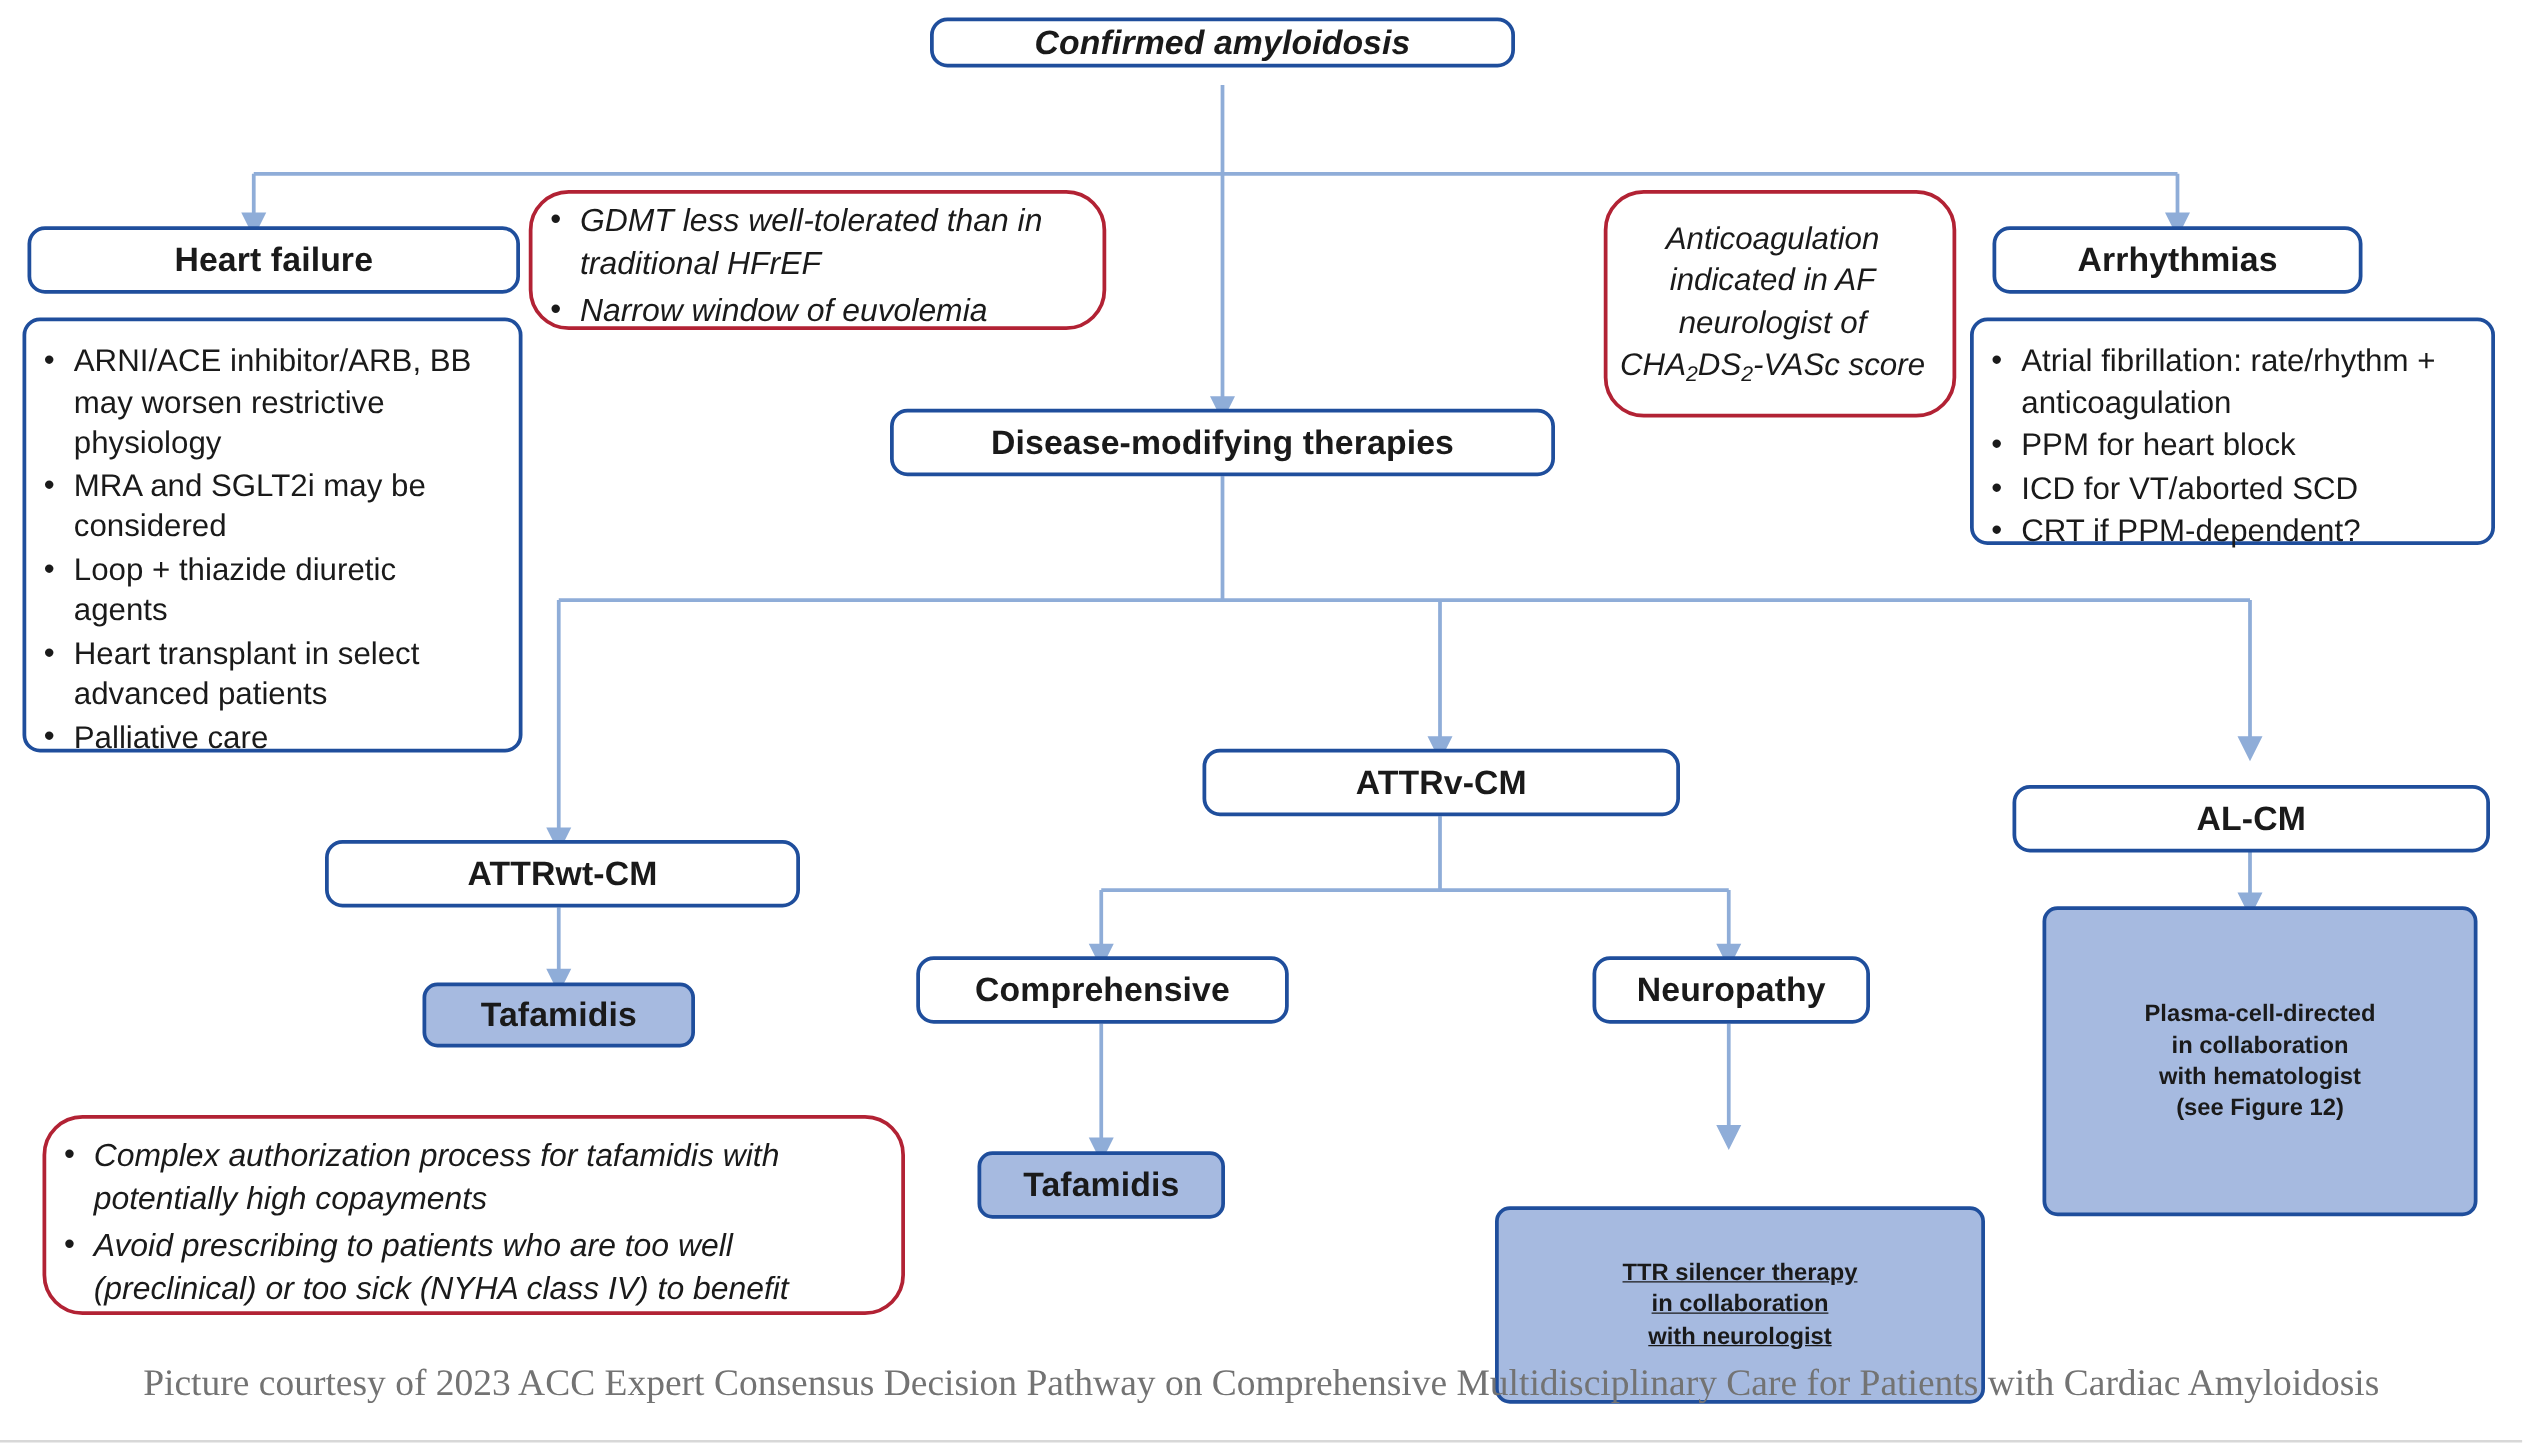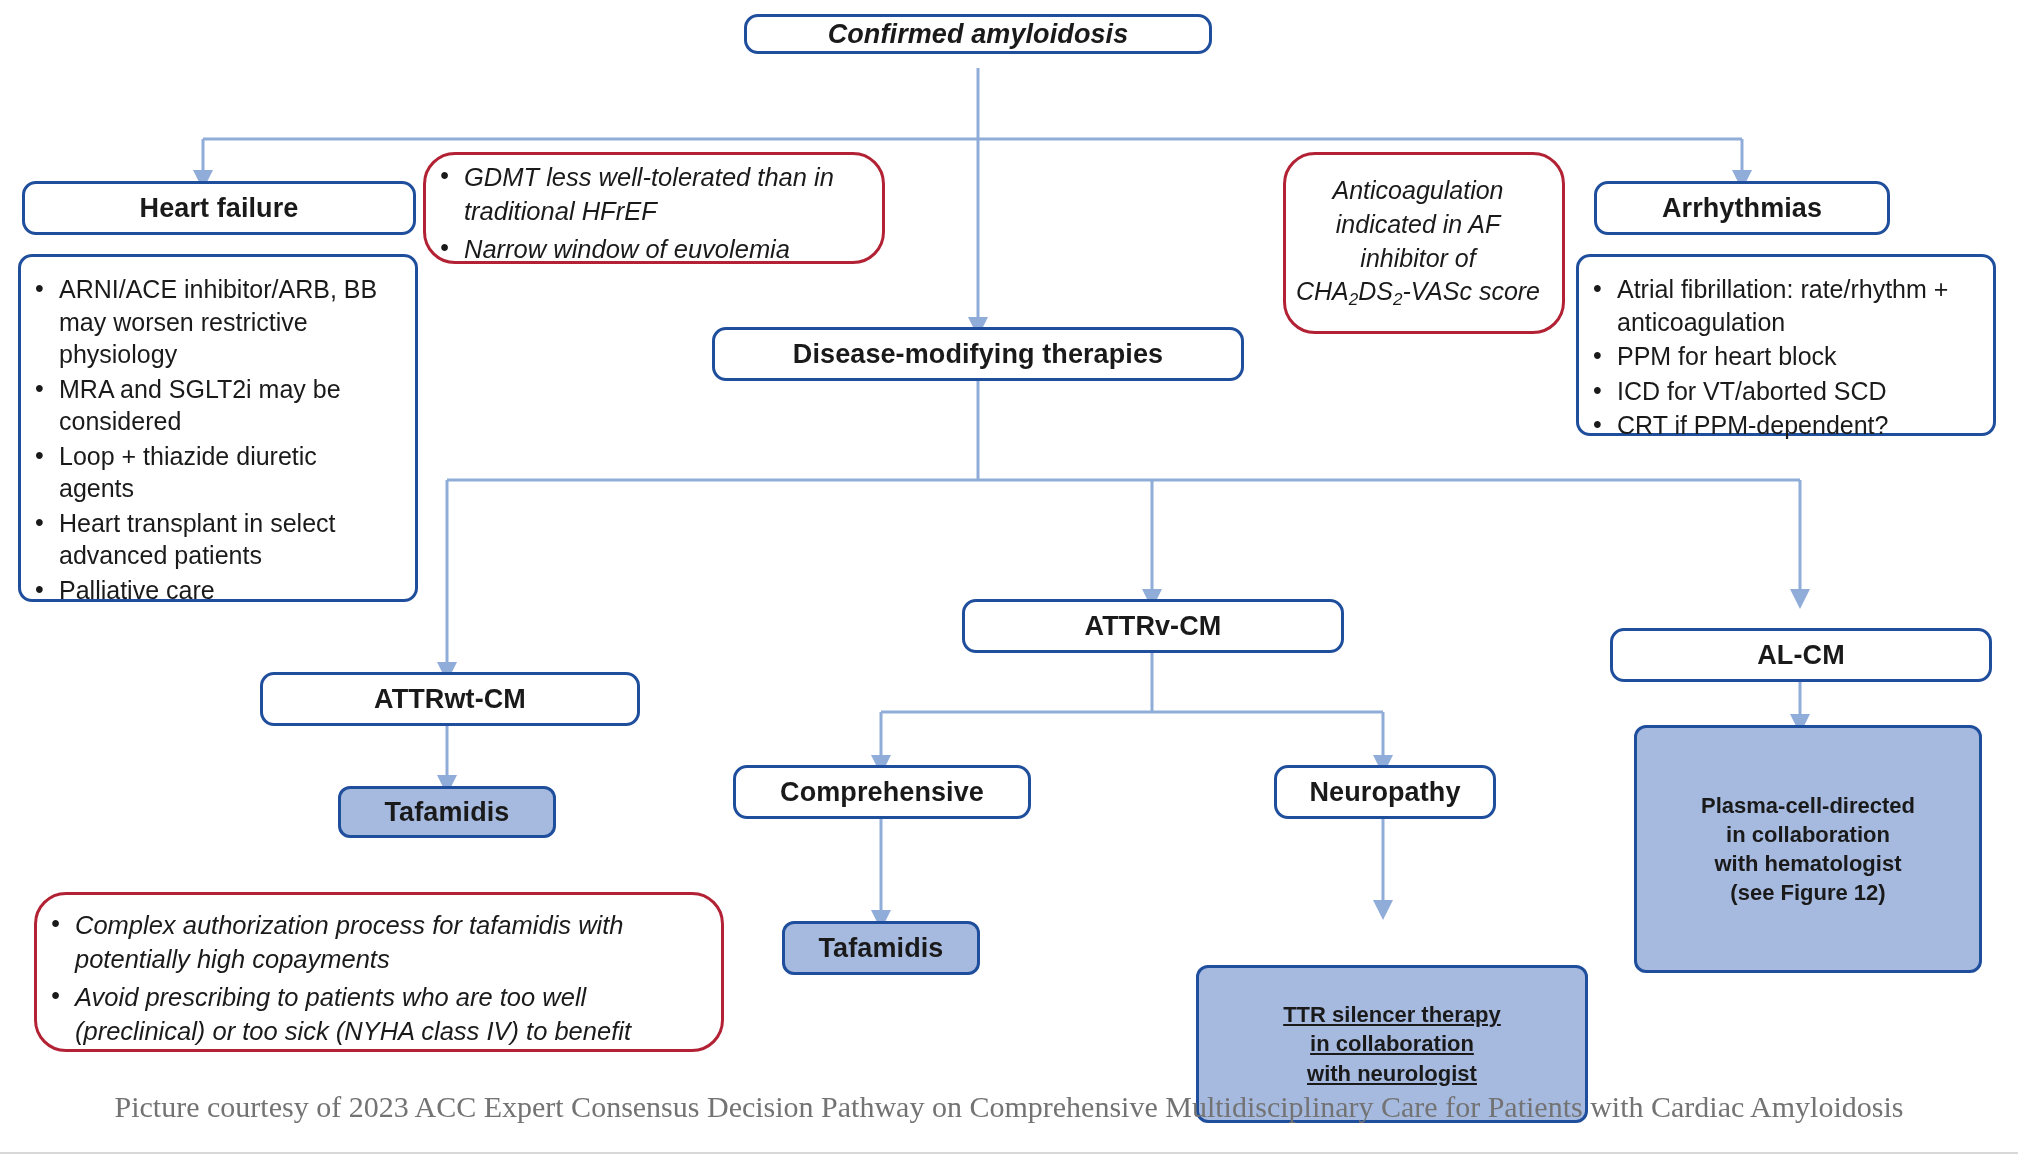--- a/index.html
+++ b/index.html
@@ -38,21 +38,21 @@
     font-weight: bold;
     font-size: 27px;
     letter-spacing: .1px;
   }
   .node.filled {
     background: #a6bae0;
     font-weight: bold;
     border-radius: 12px;
   }
   .node.filled.multi {
-    font-size: 22px;
+    font-size: 19px;
     line-height: 1.32;
   }
   .node.alert {
     border-color: #b22234;
     border-width: 3px;
     border-radius: 32px;
     font-style: italic;
     justify-content: flex-start;
     text-align: left;
   }
@@ -179,21 +179,21 @@
     <ul class="bullets italic">
       <li>GDMT less well-tolerated than in traditional HFrEF</li>
       <li>Narrow window of euvolemia</li>
     </ul>
   </div>
 
   <div class="node alert centered" style="left:1283px; top:152px; width:282px; height:182px; padding:0 10px;">
     <div>
       <div>Anticoagulation</div>
       <div>indicated in AF</div>
-      <div>inhibitor of</div>
+      <div>neurologist of</div>
       <div><span>CHA</span><sub>2</sub><span>DS</span><sub>2</sub><span>-VASc score</span></div>
     </div>
   </div>
 
   <div class="node header" style="left:1594px; top:181px; width:296px; height:54px;">
     <span>Arrhythmias</span>
   </div>
   <div class="node listbox" style="left:1576px; top:254px; width:420px; height:182px; padding:16px 4px 0 0;">
     <ul class="bullets">
       <li>Atrial fibrillation: rate/rhythm + anticoagulation</li>

